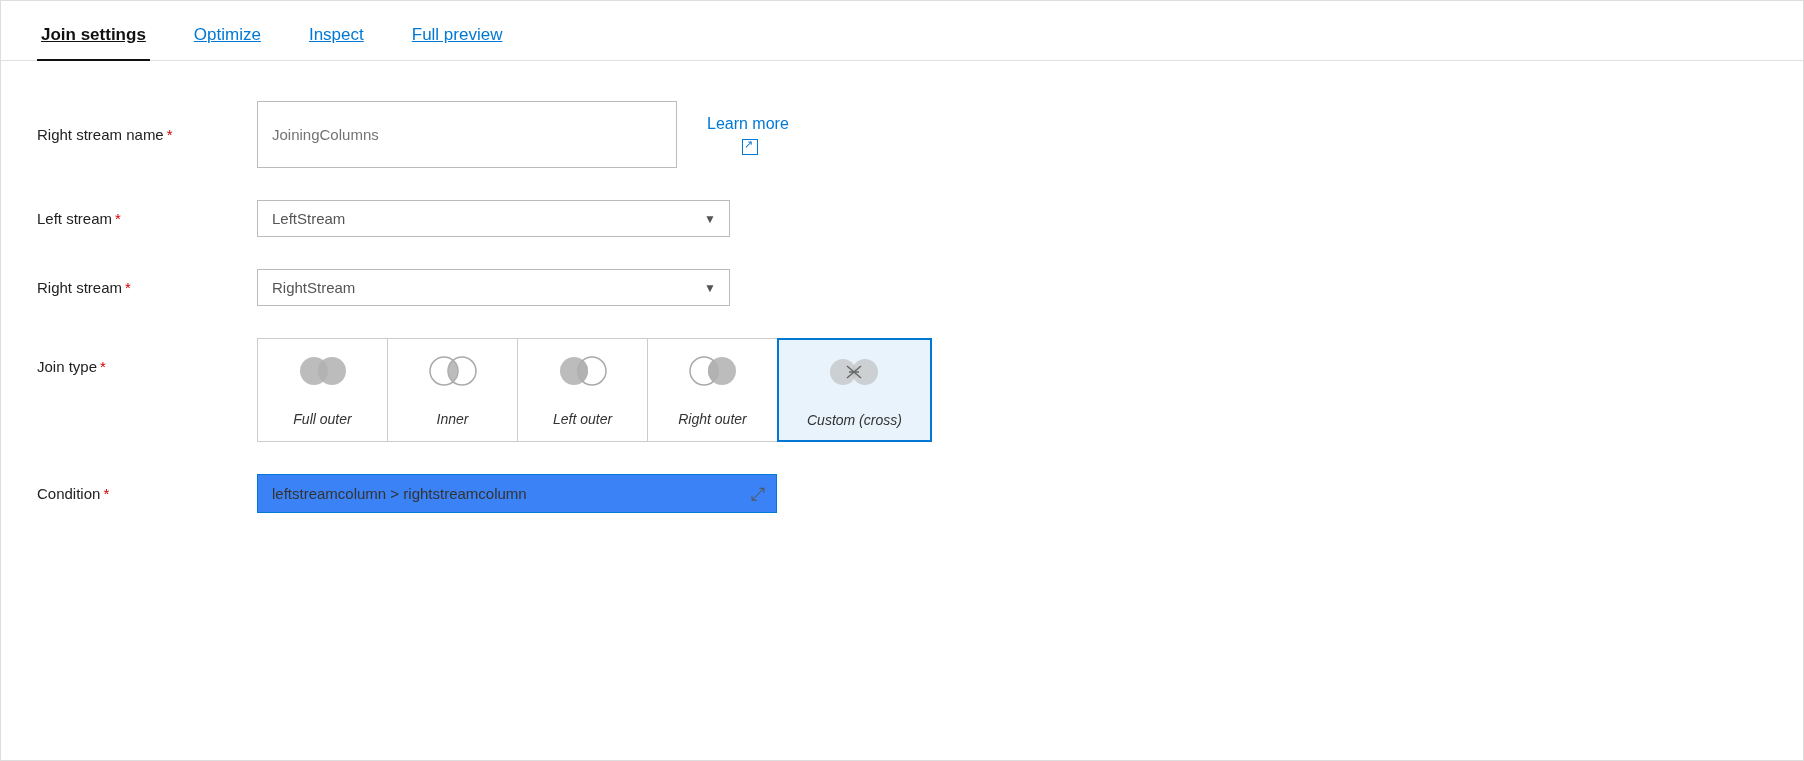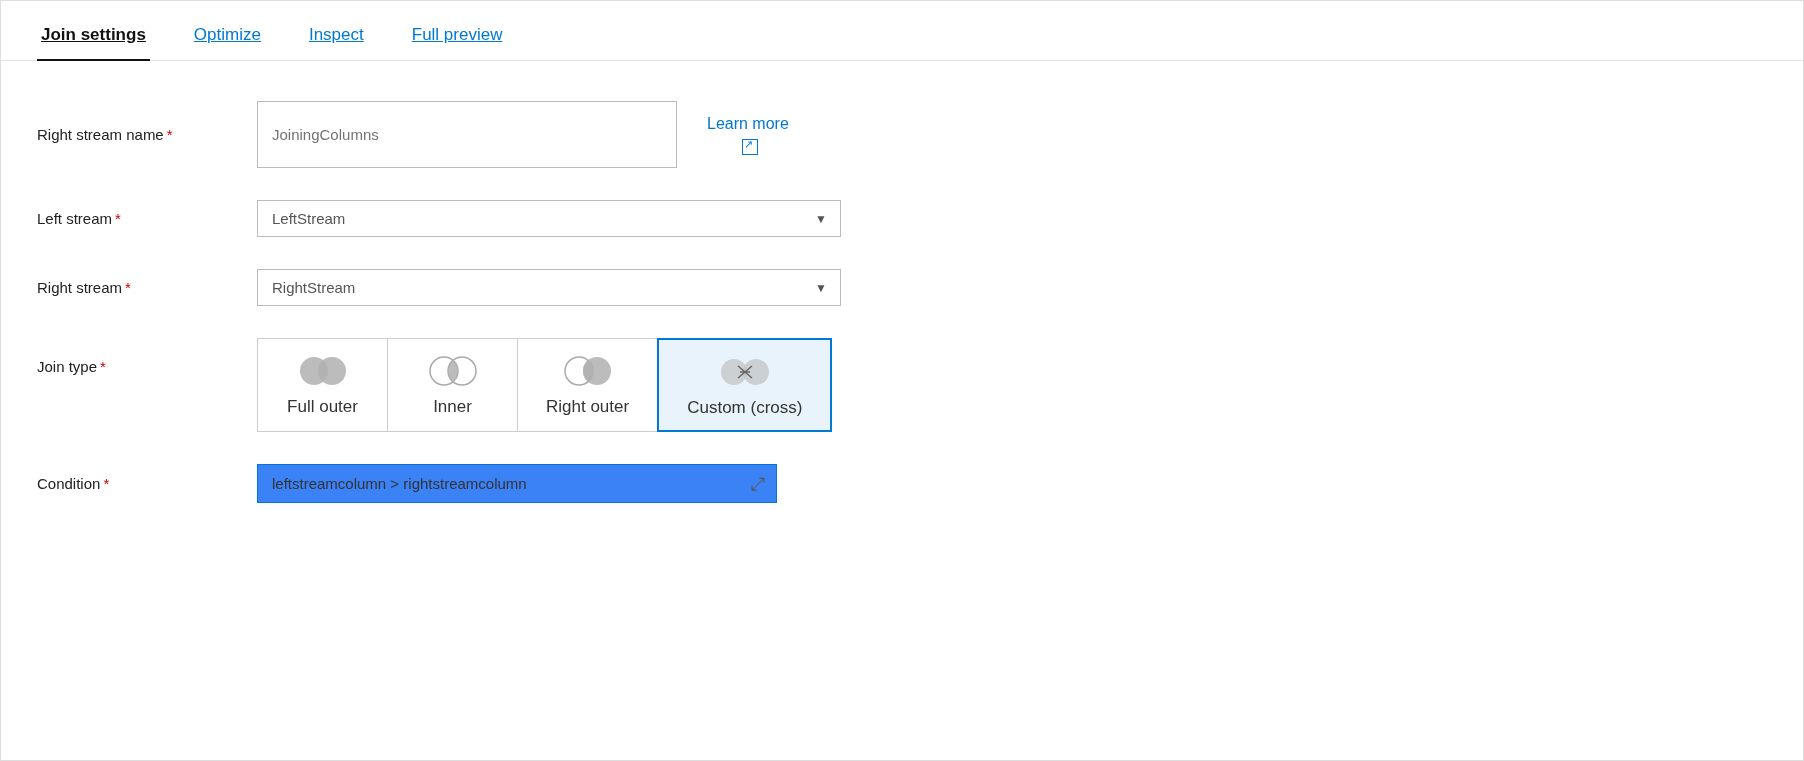--- a/index.html
+++ b/index.html
@@ -64,21 +64,21 @@
     .form-input {
       width: 420px;
       padding: 24px 14px;
       border: 1px solid #bbb;
       font-size: 15px;
       color: #737373;
       background: #fff;
       outline: none;
     }
     .form-select-wrapper {
-      width: 584px;
+      width: 473px;
       position: relative;
     }
     .form-select {
       width: 100%;
       padding: 9px 40px 9px 14px;
       border: 1px solid #bbb;
       font-size: 15px;
       color: #555;
       background: #fff;
       appearance: none;
@@ -154,23 +154,24 @@
     }
     .join-option:last-child {
       border-right: none;
     }
     .join-option.selected {
       background: #e8f3fb;
       border: 2px solid #0078d4;
       margin: -1px;
     }
     .join-option-label {
-      font-size: 17px;
+      font-size: 14px;
       color: #333;
-      margin-top: 8px;
+      margin-top: 22px;
+      font-style: italic;
     }
 
     
     .venn {
       width: 54px;
       height: 36px;
       position: relative;
     }
 
     
@@ -270,20 +271,34 @@
 
               <clipPath id="clip-left-inner">
                 <circle cx="18" cy="18" r="14"></circle>
               </clipPath>
               <circle cx="36" cy="18" r="14" fill="#b0b0b0" opacity="0.85" clip-path="url(#clip-left-inner)"></circle>
             </svg>
           </div>
           <span class="join-option-label">Inner</span>
         </div>
 
+        <div class="join-option">
+          <div class="venn">
+            <svg width="54" height="36" viewBox="0 0 54 36">
+              <circle cx="18" cy="18" r="14" fill="#b0b0b0" opacity="0.85"></circle>
+              <circle cx="36" cy="18" r="14" fill="none" stroke="#aaa" stroke-width="1.5"></circle>
+
+              <clipPath id="clip-left-lo">
+                <circle cx="18" cy="18" r="14"></circle>
+              </clipPath>
+              <circle cx="36" cy="18" r="14" fill="#b0b0b0" opacity="0.85" clip-path="url(#clip-left-lo)"></circle>
+            </svg>
+          </div>
+          <span class="join-option-label">Left outer</span>
+        </div>
 
         <div class="join-option">
           <div class="venn">
             <svg width="54" height="36" viewBox="0 0 54 36">
               <circle cx="18" cy="18" r="14" fill="none" stroke="#aaa" stroke-width="1.5"></circle>
               <circle cx="36" cy="18" r="14" fill="#b0b0b0" opacity="0.85"></circle>
               <clipPath id="clip-right-ro">
                 <circle cx="36" cy="18" r="14"></circle>
               </clipPath>
               <circle cx="18" cy="18" r="14" fill="#b0b0b0" opacity="0.85" clip-path="url(#clip-right-ro)"></circle>

